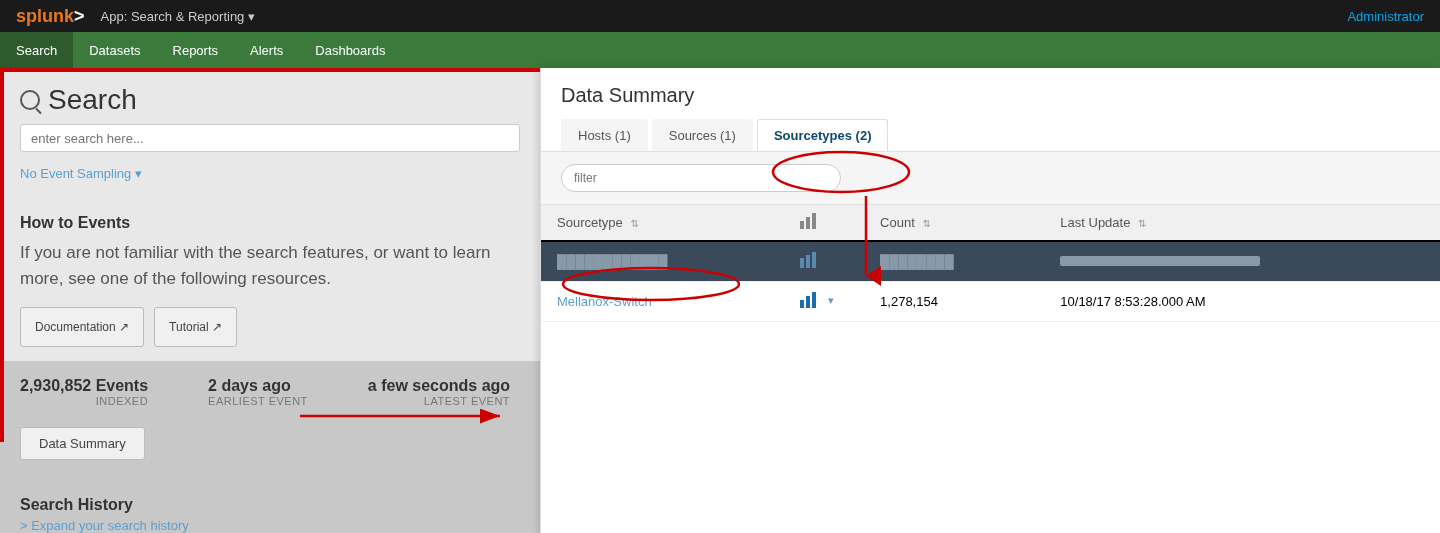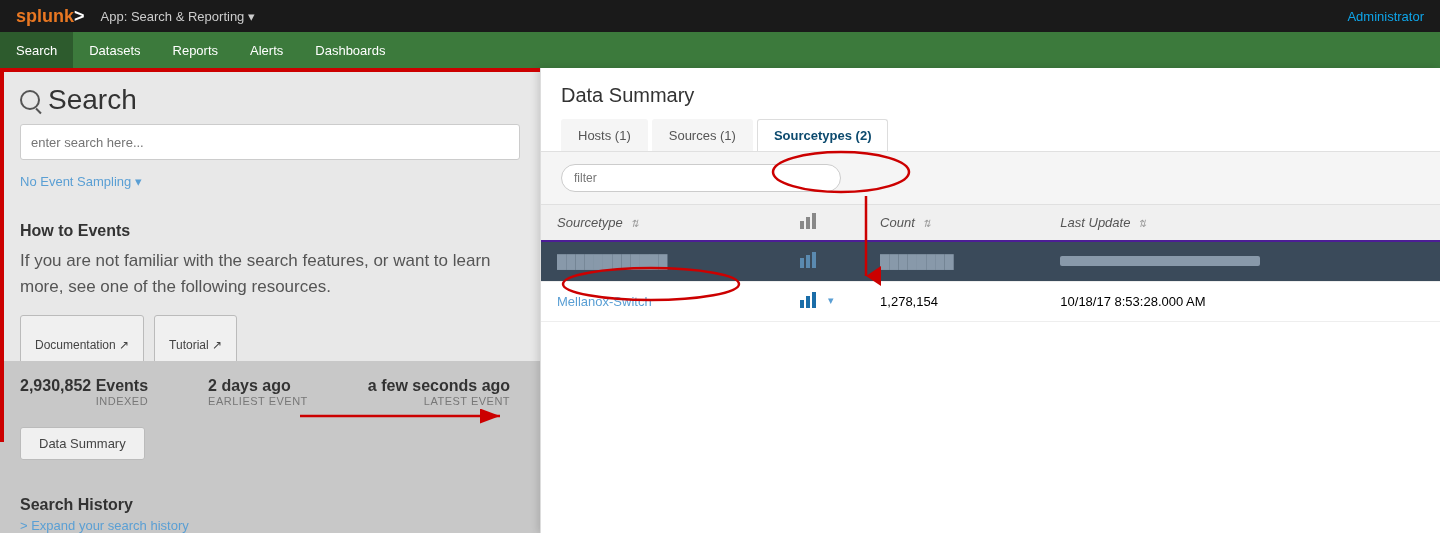--- a/index.html
+++ b/index.html
@@ -85,21 +85,21 @@
       font-size: 28px;
       font-weight: 300;
       color: #333;
     }
 
     .search-input-row {
       padding: 0 20px 8px 20px;
     }
     .search-input {
       width: 100%;
-      height: 36px;
+      height: 28px;
       border: 1px solid #ccc;
       border-radius: 3px;
       padding: 0 10px;
       font-size: 13px;
       color: #999;
       background: #fff;
       outline: none;
     }
 
     .event-sampling-row {
@@ -124,21 +124,21 @@
       font-size: 17px;
       color: #555;
       line-height: 1.5;
       margin-bottom: 16px;
     }
     .how-to-buttons {
       display: flex;
       gap: 10px;
     }
     .how-to-btn {
-      padding: 22px 14px;
+      padding: 12px 14px;
       border: 1px solid #bbb;
       background: #f0f0f0;
       border-radius: 3px;
       font-size: 12px;
       color: #444;
       cursor: pointer;
       display: flex;
       align-items: center;
       gap: 4px;
     }
@@ -241,22 +241,21 @@
       background: #fff;
     }
 
     
     .data-table {
       width: 100%;
       border-collapse: collapse;
     }
     .table-header {
       background: #f0f0f0;
-      border-bottom: 2px solid #4c1d95;
-      font-style: italic;
+      border-bottom: 2px solid #000000;
     }
     .table-header th {
       padding: 8px 16px;
       text-align: left;
       font-size: 13px;
       color: #555;
       font-weight: normal;
     }
     .table-header th .sort-arrows {
       font-size: 10px;

